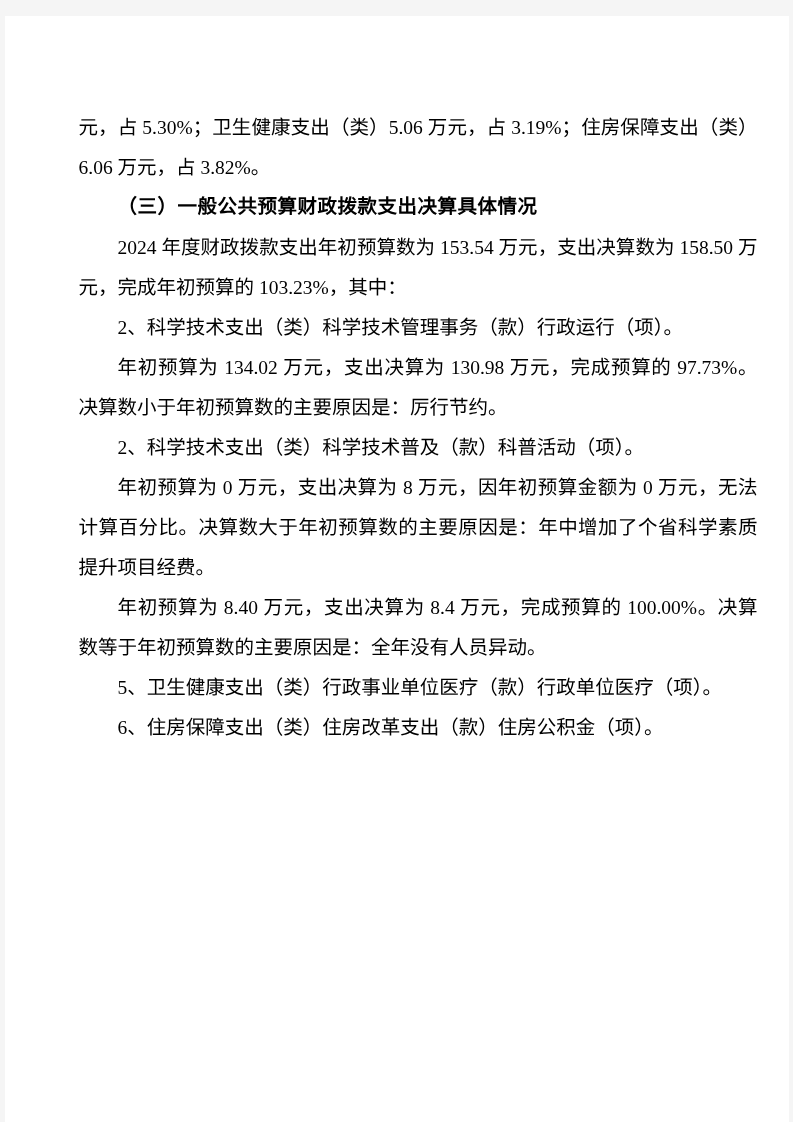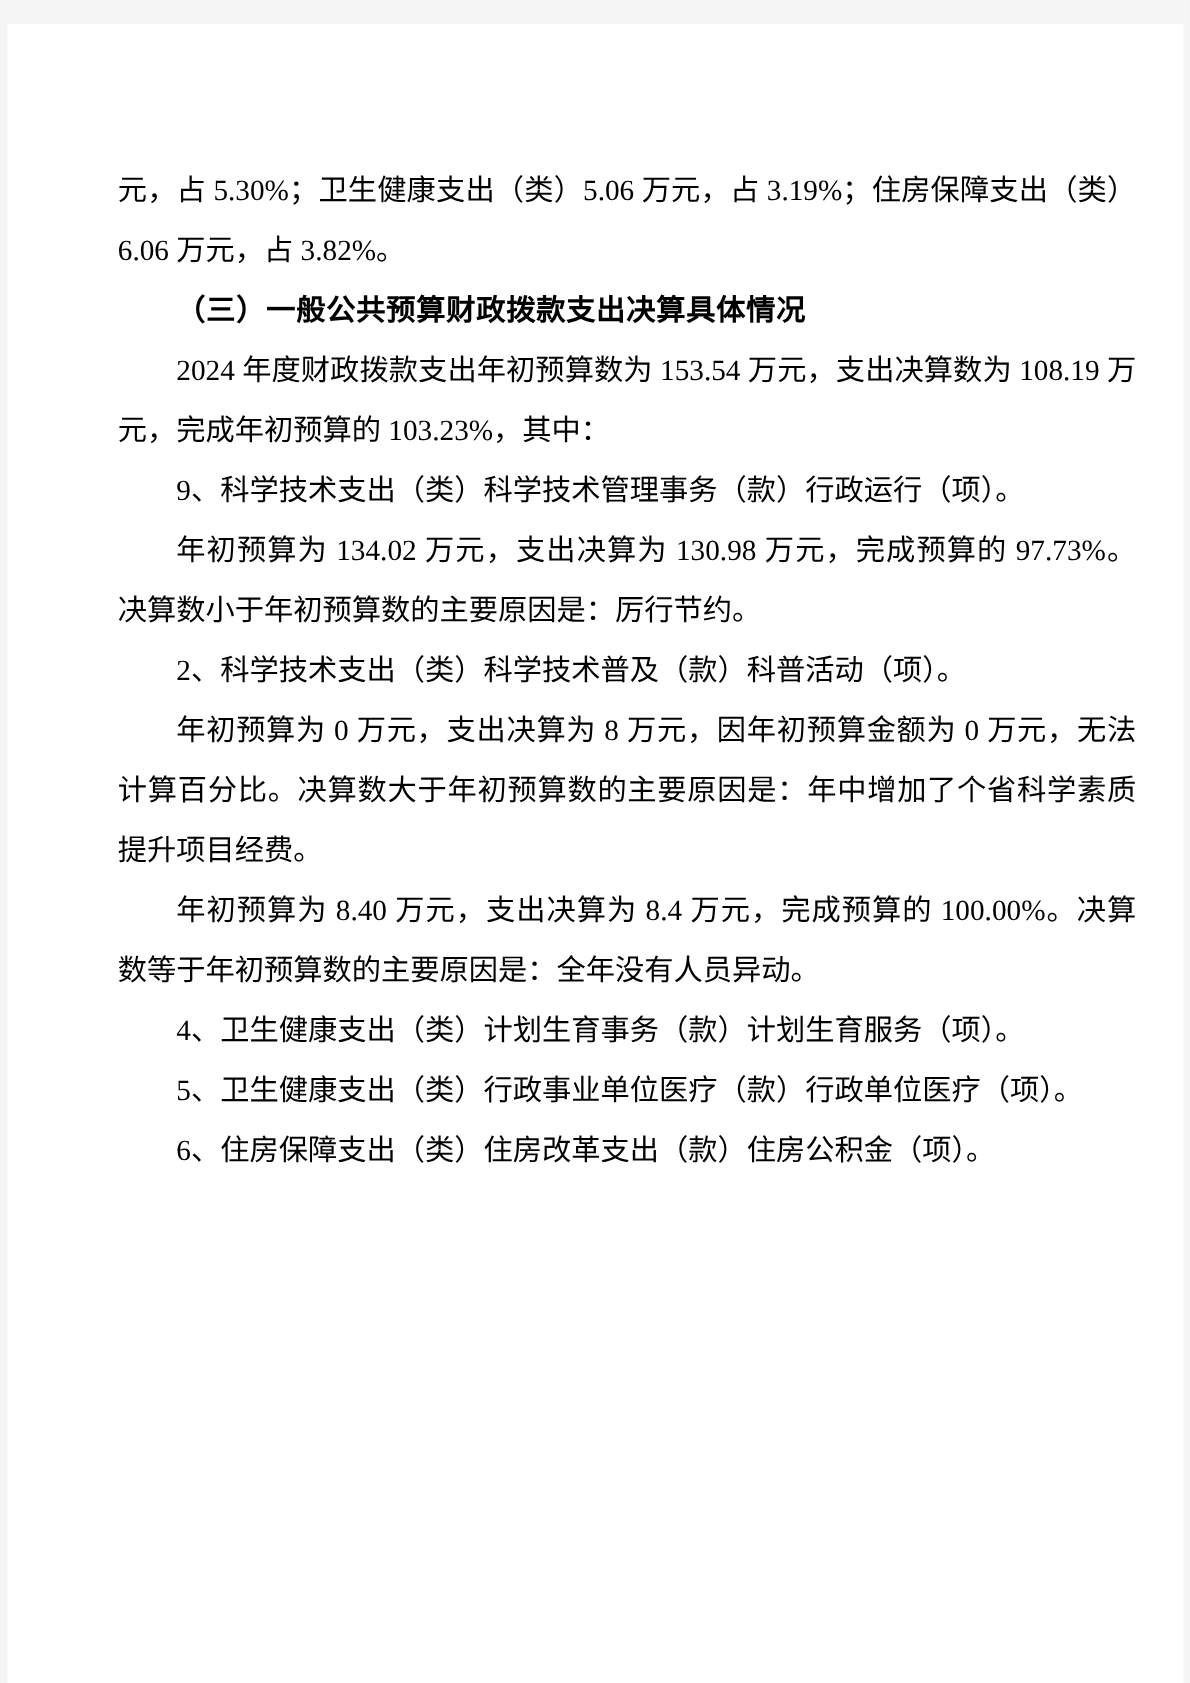--- a/index.html
+++ b/index.html
@@ -46,34 +46,33 @@
 </head>
 <body>
 
 <div class="page">
   <div class="doc-body">
 
     <p class="para flow">元，占 5.30%；卫生健康支出（类）5.06 万元，占 3.19%；住房保障支出（类）6.06 万元，占 3.82%。</p>
 
     <p class="heading">（三）一般公共预算财政拨款支出决算具体情况</p>
 
-    <p class="para">2024 年度财政拨款支出年初预算数为 153.54 万元，支出决算数为 108.19 万元，完成年初预算的 103.23%，其中：</p>
+    <p class="para">2024 年度财政拨款支出年初预算数为 153.54 万元，支出决算数为 158.50 万元，完成年初预算的 103.23%，其中：</p>
 
-    <p class="para">9、科学技术支出（类）科学技术管理事务（款）行政运行（项）。</p>
+    <p class="para">2、科学技术支出（类）科学技术管理事务（款）行政运行（项）。</p>
 
     <p class="para">年初预算为 134.02 万元，支出决算为 130.98 万元，完成预算的 97.73%。决算数小于年初预算数的主要原因是：厉行节约。</p>
 
     <p class="para">2、科学技术支出（类）科学技术普及（款）科普活动（项）。</p>
 
     <p class="para">年初预算为 0 万元，支出决算为 8 万元，因年初预算金额为 0 万元，无法计算百分比。决算数大于年初预算数的主要原因是：年中增加了个省科学素质提升项目经费。</p>
 
 
     <p class="para">年初预算为 8.40 万元，支出决算为 8.4 万元，完成预算的 100.00%。决算数等于年初预算数的主要原因是：全年没有人员异动。</p>
 
-    <p class="para">4、卫生健康支出（类）计划生育事务（款）计划生育服务（项）。</p>
 
 
     <p class="para">5、卫生健康支出（类）行政事业单位医疗（款）行政单位医疗（项）。</p>
 
 
     <p class="para">6、住房保障支出（类）住房改革支出（款）住房公积金（项）。</p>
 
 
   </div>
 </div>

